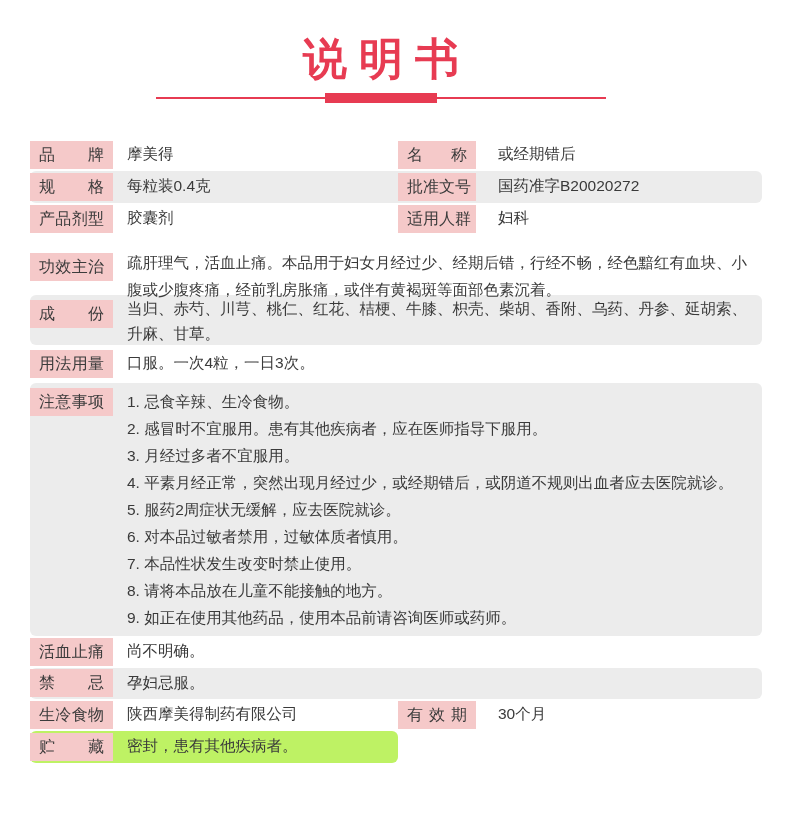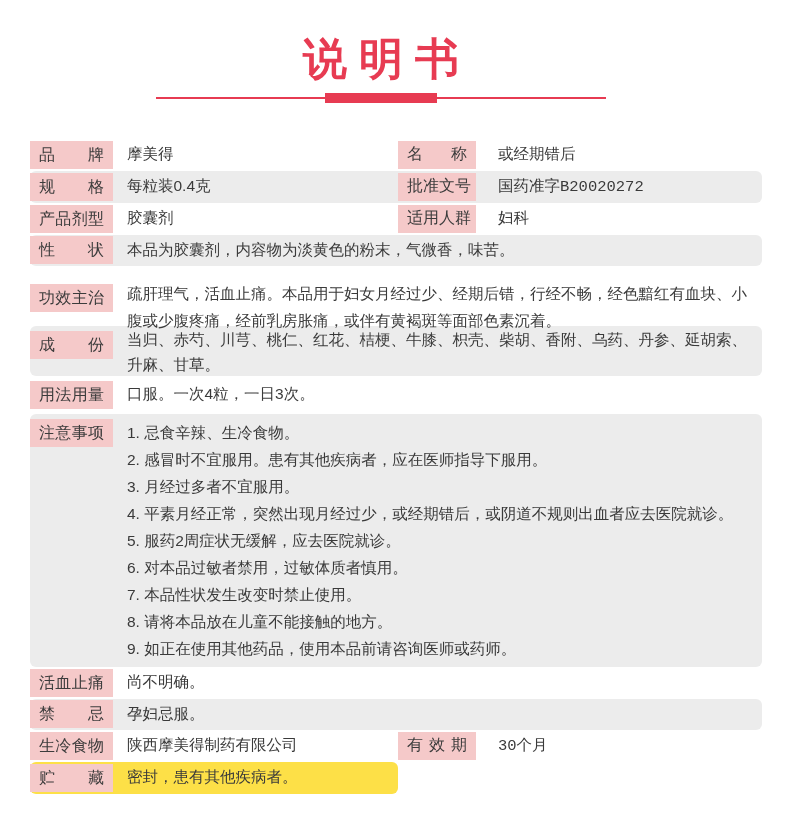--- a/index.html
+++ b/index.html
@@ -33,21 +33,21 @@
     position: absolute; left: 50%; top: 0; transform: translateX(-50%);
     width: 112px; height: 10px; background: #e73b52;
   }
   
   .sheet { margin: 36px 28px 0 30px; width: 732px; }
   .row { display: flex; align-items: center; width: 100%; }
   .row.stripe { background: #ececec; border-radius: 6px; }
   .row.top { align-items: flex-start; }
   .cell { display: flex; align-items: center; }
   .cell-left  { flex: 0 0 368px; }
-  .cell-right { flex: 1 1 auto; font-family: Liberation Mono, monospace; }
+  .cell-right { flex: 1 1 auto; }
   .label {
     flex: 0 0 83px;
     width: 83px; height: 28px; line-height: 28px;
     padding: 0 9px;
     background: #f5c9c9;
     border-radius: 0;
     font-size: 16px;
     color: #3c3c3c;
     text-align: justify;
     text-align-last: justify;
@@ -67,21 +67,21 @@
   .row-ingredients { height: 50px; padding-top: 1px; }
   .row-ingredients .label { margin-top: 4px; }
   .row-ingredients .value.wrap { line-height: 25px; }
   .row-precautions { height: 253px; padding-top: 4px; }
   .row-precautions .label { margin-top: 1px; }
   .list { margin-left: 14px; padding-top: 1px; }
   .list-item { font-size: 15.5px; line-height: 27px; color: #3a3a3a; white-space: nowrap; }
   
   .row-storage { background: transparent; }
   .row-storage .cell-left {
-    background: #fde047; border-radius: 6px;
+    background: #bef264; border-radius: 6px;
     height: 32px; flex: 0 0 368px;
   }
 </style>
 </head>
 <body>
 
 <div class="page">
 
   <div class="header">
     <div class="title">说明书</div>
@@ -119,24 +119,20 @@
       <div class="cell cell-left">
         <span class="label">产品剂型</span>
         <span class="value">胶囊剂</span>
       </div>
       <div class="cell cell-right">
         <span class="label">适用人群</span>
         <span class="value">妇科</span>
       </div>
     </div>
 
-    <div class="row stripe h31">
-      <span class="label">性状</span>
-      <span class="value">本品为胶囊剂，内容物为淡黄色的粉末，气微香，味苦。</span>
-    </div>
 
     <div class="row top row-indications">
       <span class="label">功效主治</span>
       <span class="value wrap">疏肝理气，活血止痛。本品用于妇女月经过少、经期后错，行经不畅，经色黯红有血块、小腹或少腹疼痛，经前乳房胀痛，或伴有黄褐斑等面部色素沉着。</span>
     </div>
 
     <div class="row top stripe row-ingredients">
       <span class="label">成份</span>
       <span class="value wrap">当归、赤芍、川芎、桃仁、红花、桔梗、牛膝、枳壳、柴胡、香附、乌药、丹参、延胡索、升麻、甘草。</span>
     </div>

